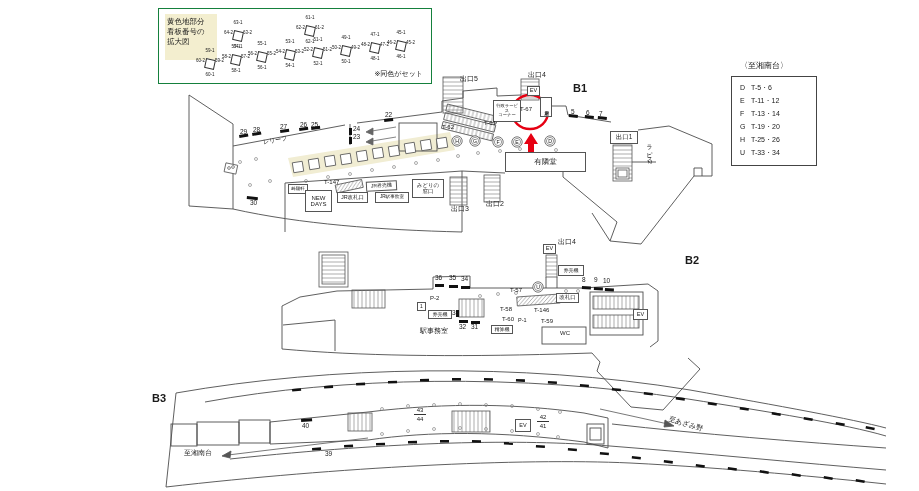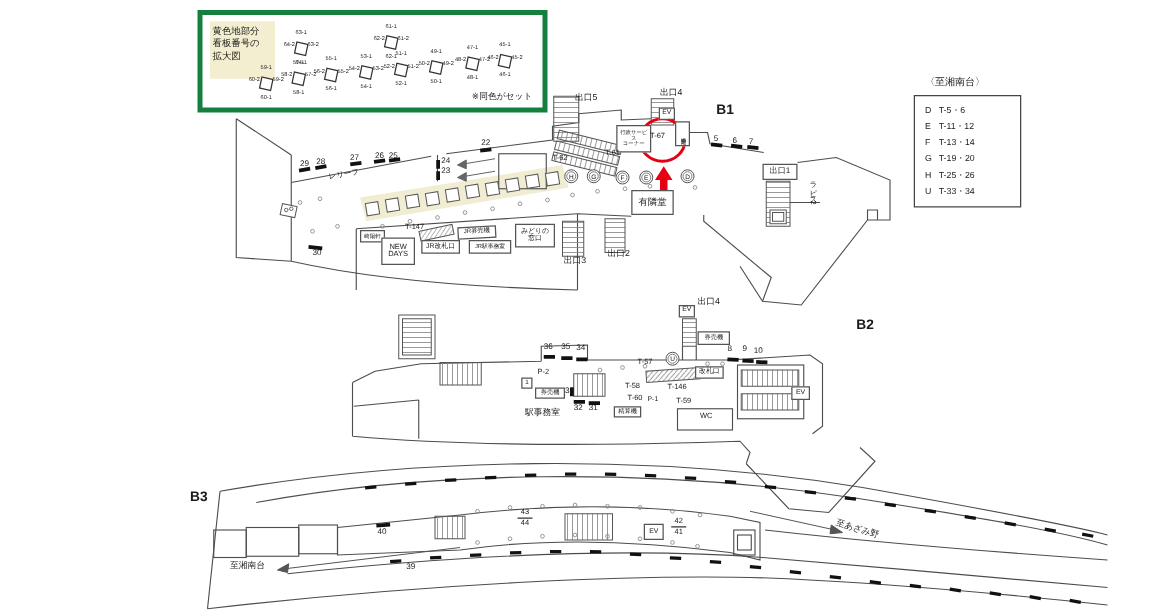--- a/index.html
+++ b/index.html
@@ -8,21 +8,21 @@
   #plan{position:absolute;left:0;top:0;}
   .lb{position:absolute;font-size:6.5px;line-height:1.1;white-space:pre-line;color:#1a1a1a;}
   .f11{font-size:11px;font-weight:bold;}
   .f7{font-size:7px;}
   .f6{font-size:6px;}
   .bx{position:absolute;box-sizing:border-box;border:0.8px solid #555;background:#fff;
       display:flex;align-items:center;justify-content:center;text-align:center;
       font-size:5.5px;line-height:1.05;white-space:pre-line;}
   .vt{writing-mode:vertical-rl;text-orientation:mixed;}
   
-  #legendBox{position:absolute;left:158px;top:8px;width:272px;height:74px;border:4px solid #15803d;background:#fff;}
+  #legendBox{position:absolute;left:158px;top:8px;width:272px;height:74px;border:1px solid #15803d;background:#fff;}
   #legendTitle{position:absolute;left:6px;top:5px;width:52px;height:46px;background:#f3eecf;
                font-size:7.5px;line-height:1.35;padding:3px 2px;box-sizing:border-box;white-space:pre-line;}
   #legendNote{position:absolute;right:8px;bottom:4px;font-size:7px;}
   .licon{position:absolute;width:30px;height:30px;font-size:4.5px;text-align:center;line-height:1;}
   .lsq{position:absolute;left:10px;top:11px;width:8px;height:8px;border:1px solid #333;background:#fff;transform:rotate(12deg);}
   .lt{position:absolute;left:0;right:0;top:1px;}
   .lbm{position:absolute;left:0;right:0;bottom:1px;}
   .ll{position:absolute;right:20px;top:11px;}
   .lr{position:absolute;left:20px;top:11px;}
   
@@ -325,21 +325,21 @@
 <div class="lb f6 vt" style="left:646px;top:140px;height:34px;">ラピス2</div>
 <div class="bx" style="left:288px;top:184px;width:20px;height:10px;font-size:4.5px;">崎陽軒</div>
 <div class="bx" style="left:305px;top:190px;width:27px;height:22px;font-size:6px;">NEW
 DAYS</div>
 <div class="bx" style="left:337px;top:192px;width:31px;height:11px;">JR改札口</div>
 <div class="bx" style="left:366px;top:181px;width:31px;height:10px;font-size:5px;transform:rotate(-3deg);">JR券売機</div>
 <div class="bx" style="left:375px;top:192px;width:34px;height:11px;font-size:4.6px;">JR駅事務室</div>
 <div class="bx" style="left:412px;top:179px;width:32px;height:19px;">みどりの
 窓口</div>
 <div class="lb f6" style="left:324px;top:179px;">T-147</div>
-<div class="bx" style="left:505px;top:152px;width:34px;height:20px;font-size:7.5px;">有隣堂</div>
+<div class="bx" style="left:505px;top:152px;width:81px;height:20px;font-size:7.5px;">有隣堂</div>
 <div class="lb f7" style="left:451px;top:205px;">出口3</div>
 <div class="lb f7" style="left:486px;top:200px;">出口2</div>
 
 <div class="lb f7" style="left:558px;top:238px;">出口4</div>
 <div class="bx" style="left:543px;top:244px;width:13px;height:10px;">EV</div>
 <div class="bx" style="left:558px;top:265px;width:26px;height:11px;font-size:5px;">券売機</div>
 <div class="lb" style="left:435px;top:274px;">36</div>
 <div class="lb" style="left:449px;top:274px;">35</div>
 <div class="lb" style="left:461px;top:275px;">34</div>
 <div class="lb" style="left:582px;top:276px;">8</div>

